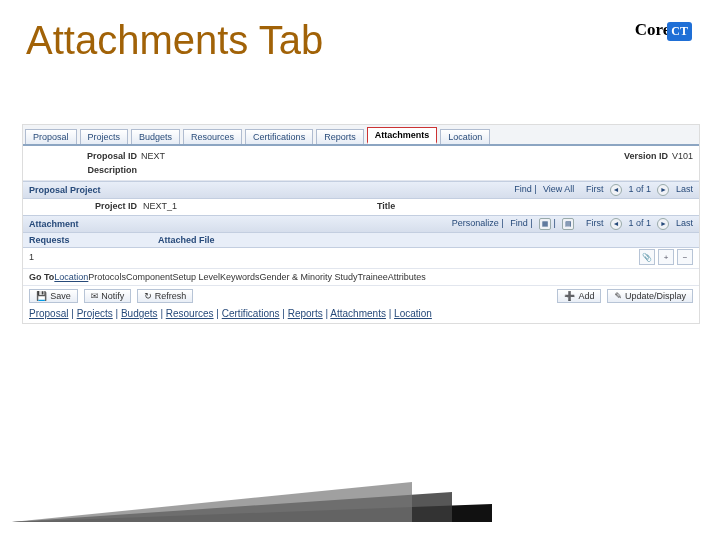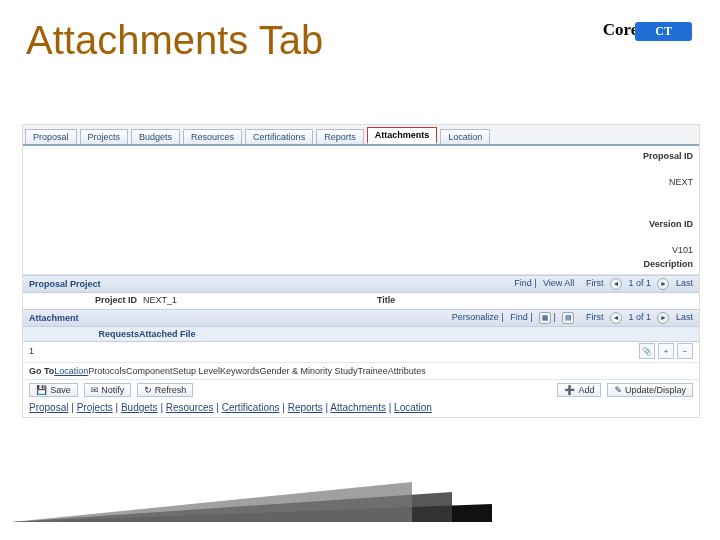--- a/index.html
+++ b/index.html
@@ -29,21 +29,21 @@
     color: #000;
     font-weight: 600;
   }
   .logo .ct-box {
     display: inline-block;
     background: #1f6fd6;
     color: #fff;
     font-size: 12px;
     font-weight: bold;
     border-radius: 3px;
-    padding: 2px 20px;
+    padding: 2px 4px;
     margin-left: -3px;
     vertical-align: middle;
   }
   .screenshot {
     position: absolute;
     left: 22px;
     top: 124px;
     width: 676px;
     border: 1px solid #ddd;
     font-size: 9px;
@@ -108,21 +108,21 @@
     color: #556;
   }
   .tablehead {
     display: flex;
     background: #e8eef8;
     border-bottom: 1px solid #c3cee0;
     padding: 2px 6px;
     font-weight: bold;
     color: #274a7a;
   }
-  .tablehead .col1 { width: 110px; text-align: right; }
+  .tablehead .col1 { width: 129px; }
   .tablerow {
     display: flex;
     padding: 1px 6px 3px 6px;
     align-items: center;
   }
   .tablerow .c1 { width: 110px; }
   .tablerow .c2 { flex: 1; }
   .row-ctrls {
     display: flex;
     gap: 3px;
@@ -164,21 +164,21 @@
     cursor: pointer;
   }
   .pbtn .pi { font-size: 9px; }
   .spacer { flex: 1; }
   .bottomlinks {
     padding: 2px 6px 4px 6px;
     font-size: 10px;
     color: #274a7a;
   }
   .bottomlinks a { color: #274a7a; text-decoration: underline; cursor: pointer; }
-  .subfield { display:flex; align-items:flex-end; padding:2px 0 2px 52px; gap:16px;flex-direction:column;}
+  .subfield { display:flex; align-items:flex-start; padding:2px 0 2px 52px; gap:4px;}
   .subfield .label { width: 56px; text-align: right; }
   .projrow { display:flex; align-items:flex-end; padding:2px 6px 4px 6px; }
   .projrow .label { width:108px; text-align:right; margin-right:6px; }
   .projrow .midgap { width:200px; }
   
   .wedge {
     position:absolute;
     left:12px;
     bottom:18px;
     width:480px;

